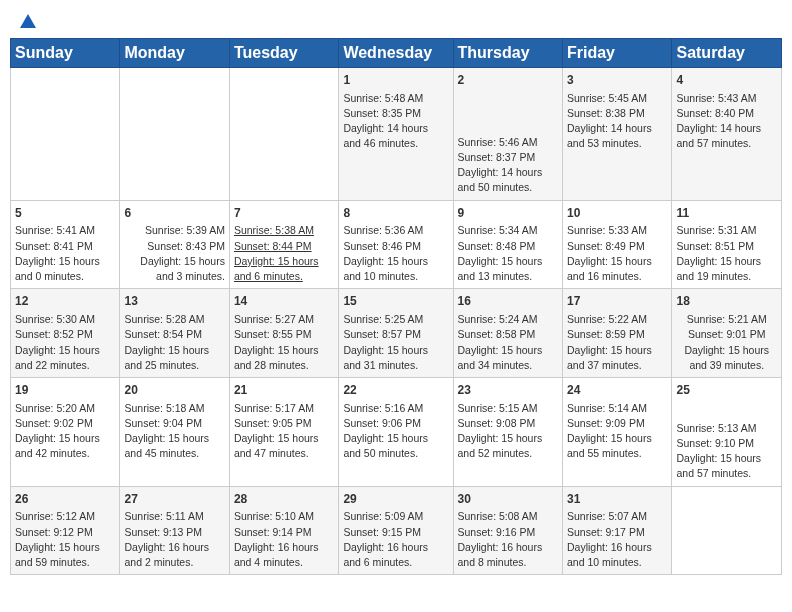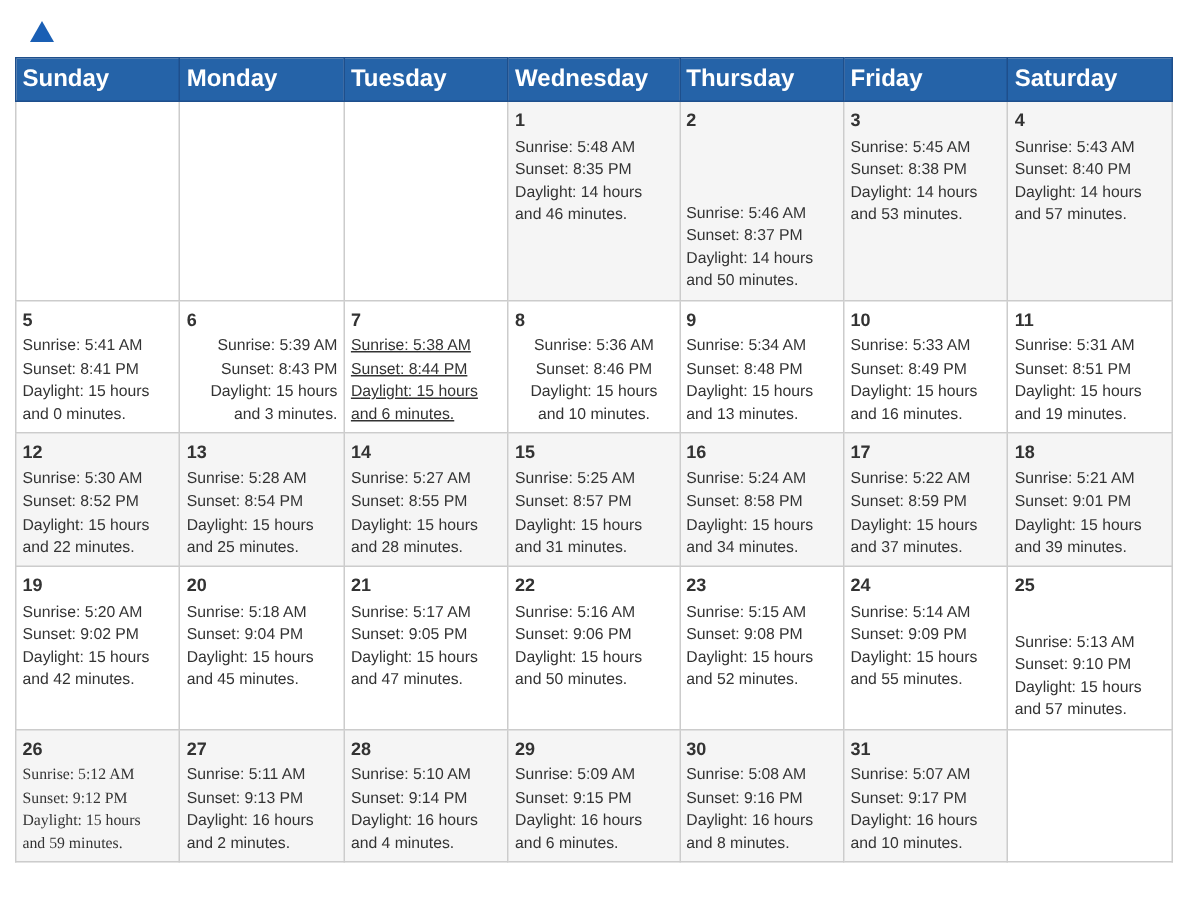--- a/index.html
+++ b/index.html
@@ -181,21 +181,21 @@
         </td>
         <td>
           <span class="day-num">7</span>
           <div class="day-info" style="white-space: pre-line; text-decoration: underline;">Sunrise: 5:38 AM
 Sunset: 8:44 PM
 Daylight: 15 hours
 and 6 minutes.</div>
         </td>
         <td>
           <span class="day-num">8</span>
-          <div class="day-info" style="white-space: pre-line; text-align: center;">Sunrise: 5:36 AM
+          <div class="day-info" style="white-space: pre-line;">Sunrise: 5:36 AM
 Sunset: 8:46 PM
 Daylight: 15 hours
 and 10 minutes.</div>
         </td>
         <td>
           <span class="day-num">9</span>
           <div class="day-info" style="white-space: pre-line;">Sunrise: 5:34 AM
 Sunset: 8:48 PM
 Daylight: 15 hours
 and 13 minutes.</div>
@@ -253,21 +253,21 @@
         </td>
         <td>
           <span class="day-num">17</span>
           <div class="day-info" style="white-space: pre-line;">Sunrise: 5:22 AM
 Sunset: 8:59 PM
 Daylight: 15 hours
 and 37 minutes.</div>
         </td>
         <td>
           <span class="day-num">18</span>
-          <div class="day-info" style="white-space: pre-line;">Sunrise: 5:21 AM
+          <div class="day-info" style="white-space: pre-line; text-align: center;">Sunrise: 5:21 AM
 Sunset: 9:01 PM
 Daylight: 15 hours
 and 39 minutes.</div>
         </td>
       </tr>
       <tr>
         <td>
           <span class="day-num">19</span>
           <div class="day-info" style="white-space: pre-line;">Sunrise: 5:20 AM
 Sunset: 9:02 PM
@@ -313,21 +313,21 @@
           <span class="day-num">25</span>
           <div class="day-info" style="white-space: pre-line; margin-top: 22px;">Sunrise: 5:13 AM
 Sunset: 9:10 PM
 Daylight: 15 hours
 and 57 minutes.</div>
         </td>
       </tr>
       <tr>
         <td>
           <span class="day-num">26</span>
-          <div class="day-info" style="white-space: pre-line; font-family: Liberation Serif, serif;">Sunrise: 5:12 AM
+          <div class="day-info" style="white-space: pre-line;">Sunrise: 5:12 AM
 Sunset: 9:12 PM
 Daylight: 15 hours
 and 59 minutes.</div>
         </td>
         <td>
           <span class="day-num">27</span>
           <div class="day-info" style="white-space: pre-line;">Sunrise: 5:11 AM
 Sunset: 9:13 PM
 Daylight: 16 hours
 and 2 minutes.</div>

